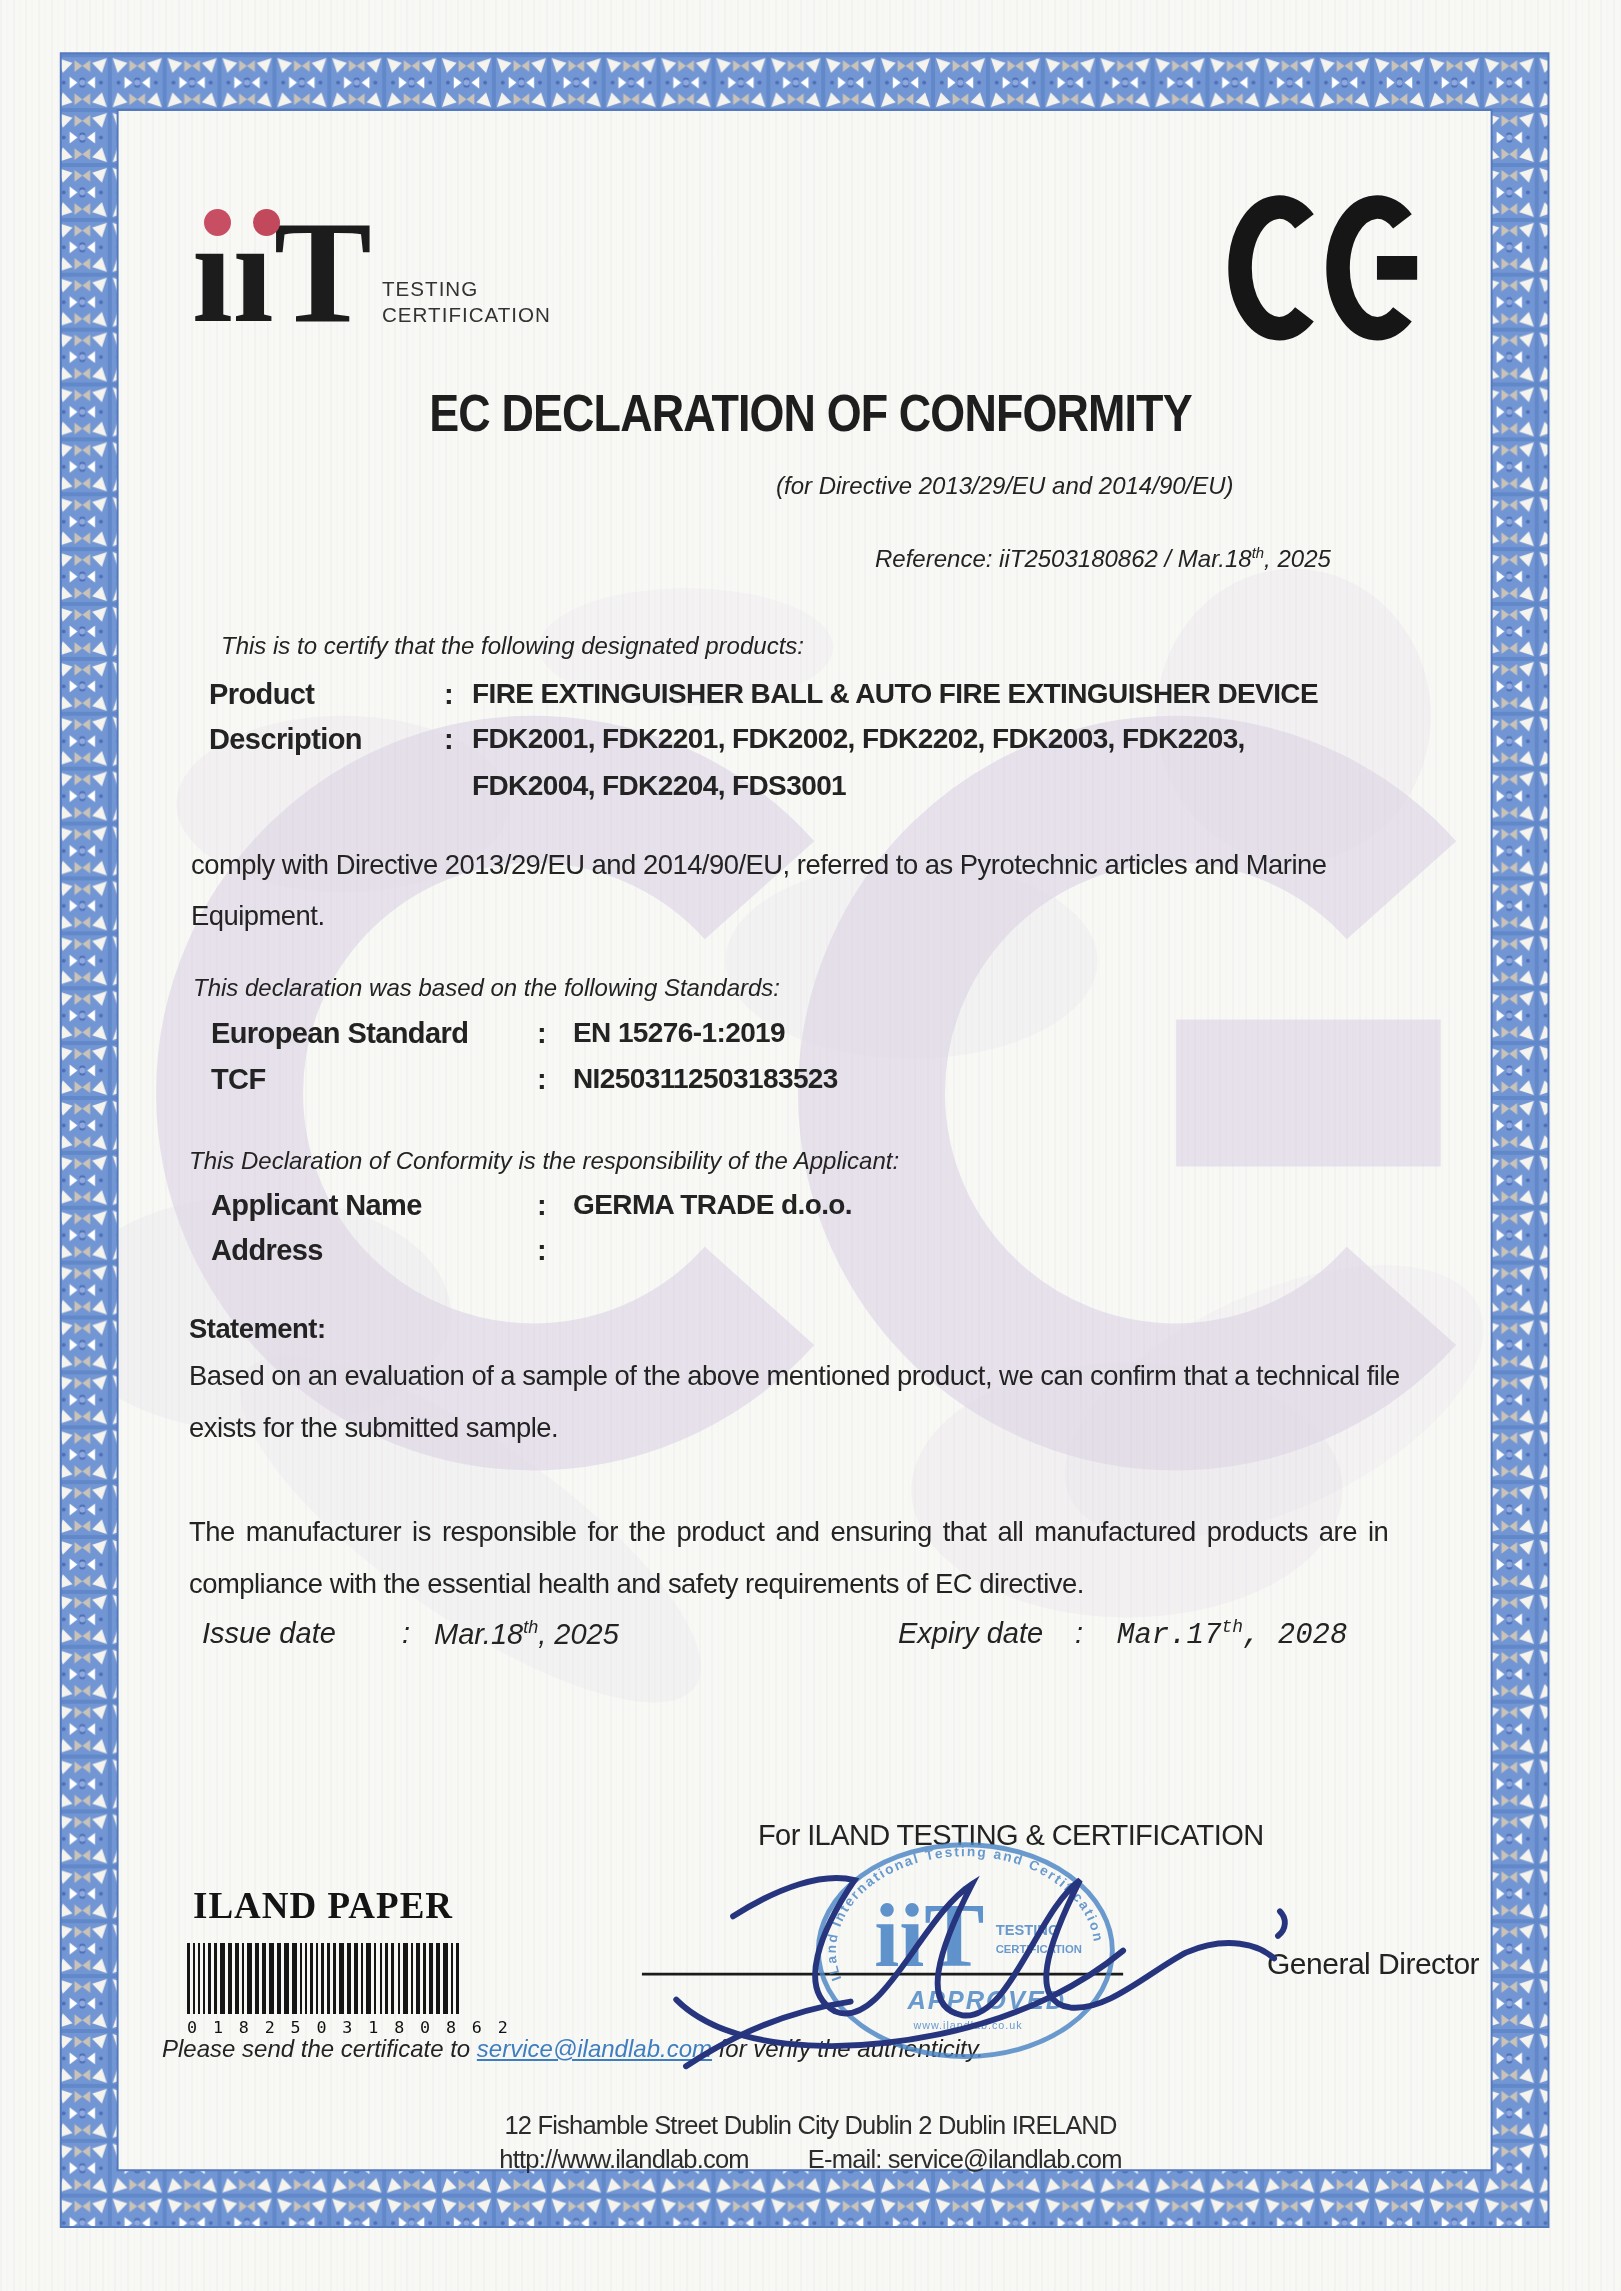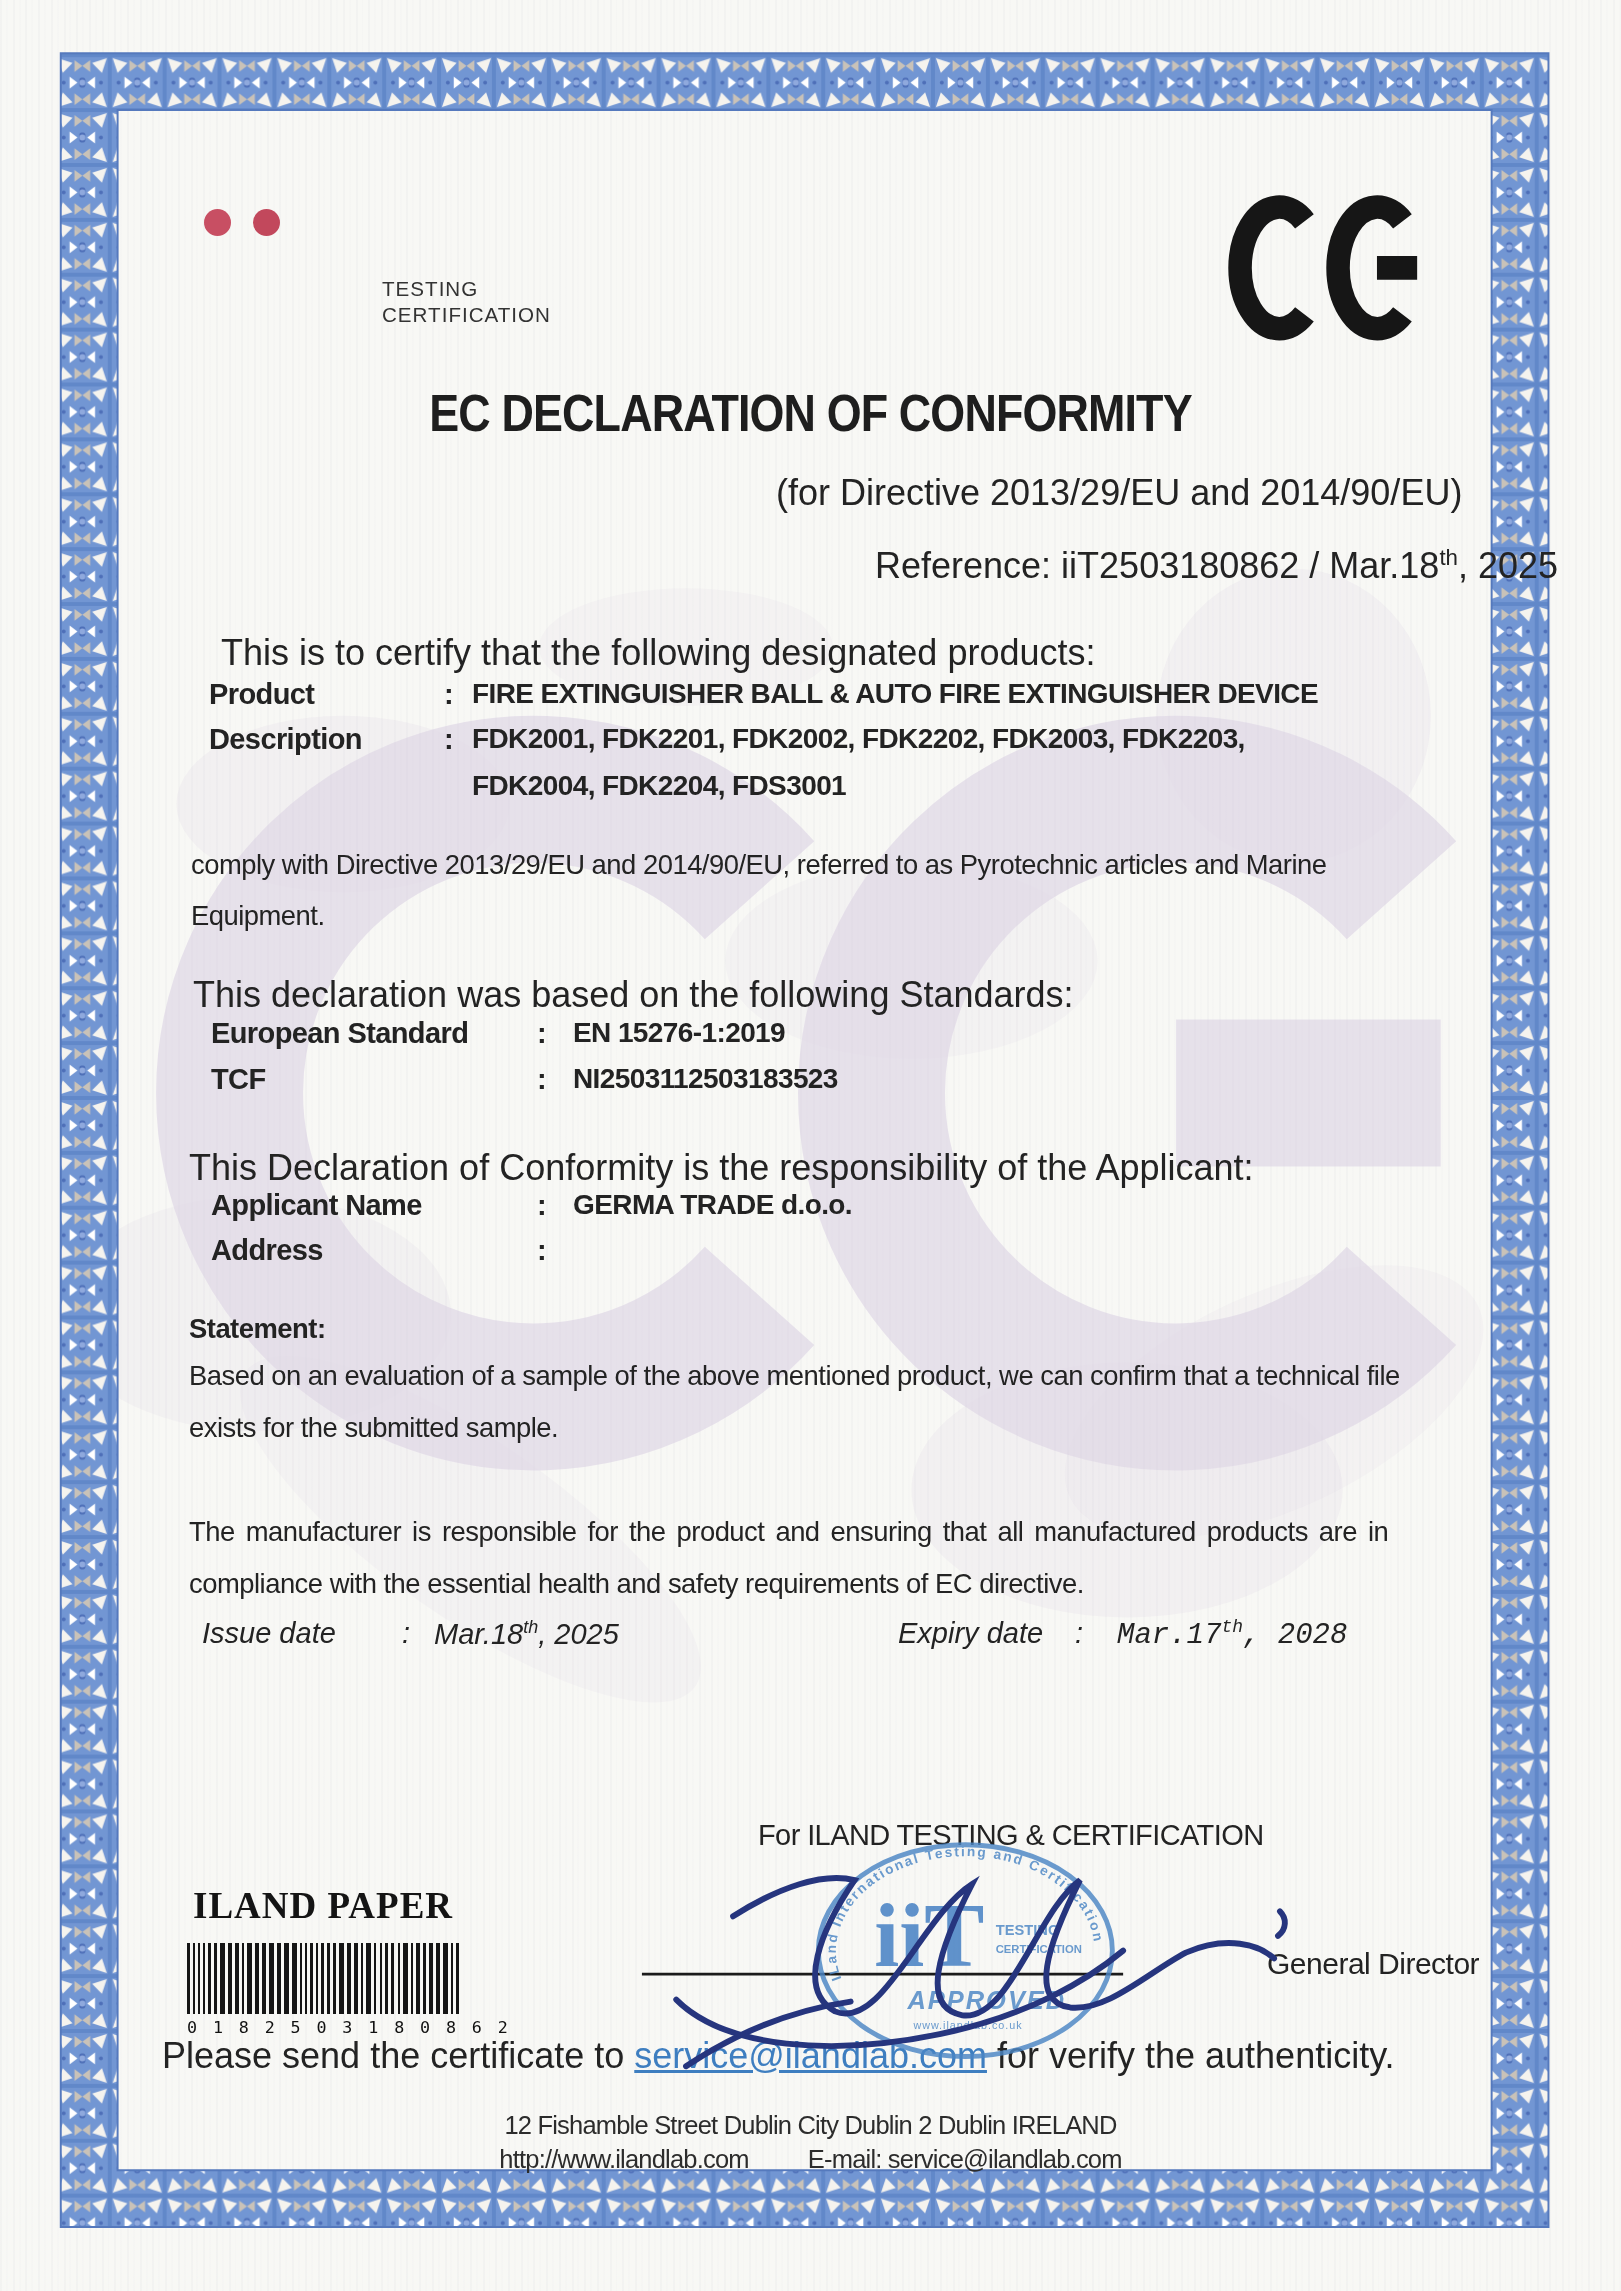--- a/index.html
+++ b/index.html
@@ -11,21 +11,21 @@
   }
   .abs{position:absolute;}
   .b{font-weight:bold;}
   .i{font-style:italic;}
   .cond{letter-spacing:-0.6px;}
   svg.layer{position:absolute;left:0;top:0;pointer-events:none;}
   .logo-text{font-family:"Liberation Serif","DejaVu Serif",serif;font-weight:bold;font-size:147px;line-height:147px;color:#1c1c1c;}
   .logo-dot{position:absolute;width:27.4px;height:27.4px;border-radius:50%;}
   .logo-sub{font-size:20.6px;letter-spacing:1px;color:#333;}
   .title{left:0;right:0;text-align:center;font-size:51px;font-weight:bold;transform:scaleX(.88);letter-spacing:-1px;color:#1e1e1e;}
-  .body29{font-size:36px;}
+  .body29{font-size:24px;font-style:italic;}
   .rowlab{font-size:28px;font-weight:bold;letter-spacing:-0.6px;}
   .rowval{font-size:28px;font-weight:bold;letter-spacing:-0.6px;}
   .stline{font-size:27.4px;letter-spacing:-0.5px;}
   .link{color:#3e7ec0;text-decoration:underline;}
   .ctr{left:0;right:0;text-align:center;}
   sup{font-size:62%;vertical-align:super;}
   .bars{display:flex;justify-content:space-between;align-items:stretch;height:71px;}
   .bars span{background:#151515;display:block;height:100%;}
   .bdigits{font-family:"DejaVu Sans Mono","Liberation Mono",monospace;font-size:16.7px;letter-spacing:2.9px;margin-top:2.9px;color:#111;white-space:nowrap;}
 </style>
@@ -76,20 +76,21 @@
     <path d="M62 54 H1580 V2272 H62 Z" fill="none" stroke="#5579bd" stroke-width="2"></path>
     <path d="M120 112 H1522 V2214 H120 Z" fill="none" stroke="#5579bd" stroke-width="2"></path>
 
     <g stroke="#161616" stroke-width="24" fill="none">
       <path d="M1331 225.5 A40 62 0 1 0 1331 320.5"></path>
       <path d="M1431 225.5 A40 62 0 1 0 1431 320.5"></path>
       <path d="M1405 273 H1446"></path>
     </g>
   </svg>
 
+  <div class="abs logo-text" style="left:192px;top:198px;">ııT</div>
   <div class="logo-dot" style="left:204px;top:209px;background:#c84f63;"></div>
   <div class="logo-dot" style="left:253px;top:209px;background:#c2485c;"></div>
   <div class="abs logo-sub" style="left:382px;top:277px;">TESTING</div>
   <div class="abs logo-sub" style="left:382px;top:303px;">CERTIFICATION</div>
 
   <div class="abs title" style="top:384px;">EC DECLARATION OF CONFORMITY</div>
   <div class="abs body29" style="left:776px;top:472px;">(for Directive 2013/29/EU and 2014/90/EU)</div>
   <div class="abs body29" style="left:875px;top:545px;"><span>Reference: iiT2503180862 / Mar.18</span><sup>th</sup><span>, 2025</span></div>
 
   <div class="abs body29" style="left:221px;top:632px;">This is to certify that the following designated products:</div>

